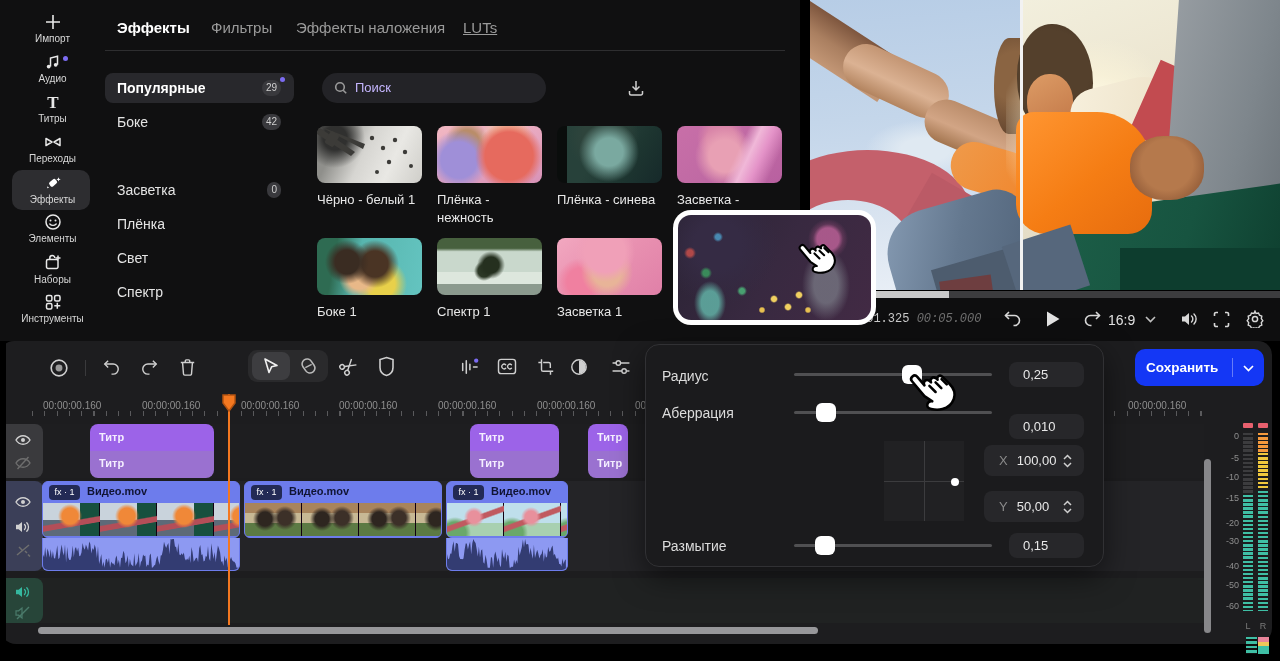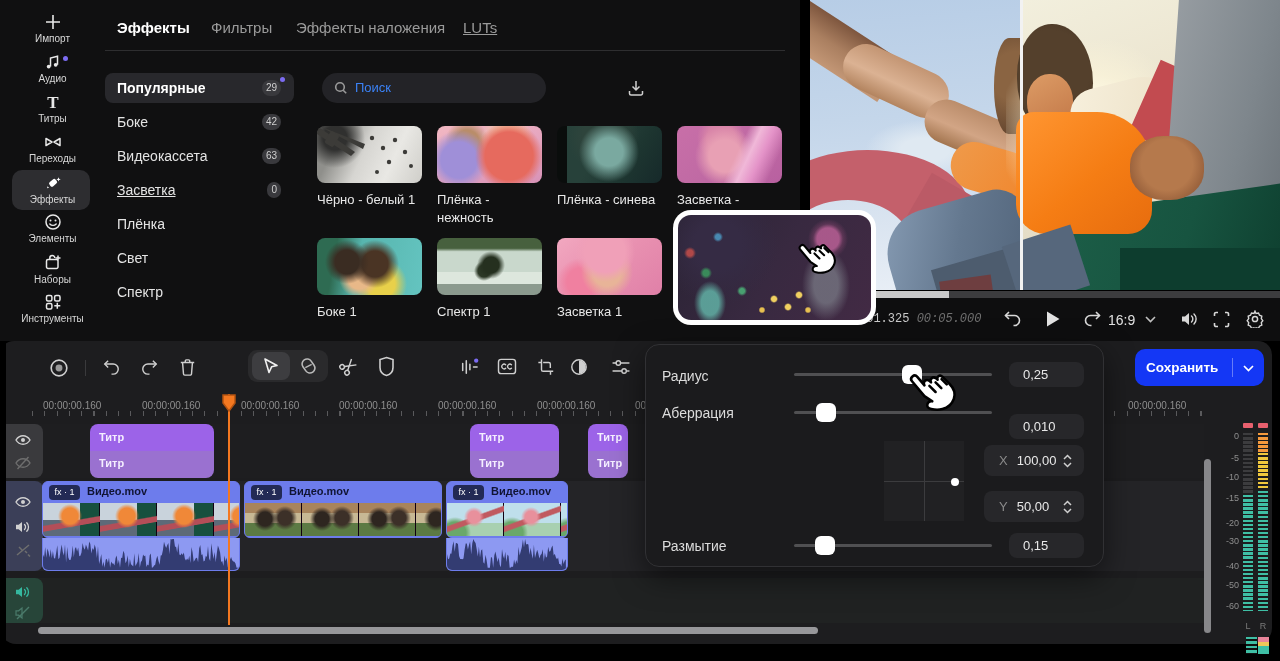--- a/index.html
+++ b/index.html
@@ -21,21 +21,21 @@
 .tab.on { color:#fff; font-weight:bold; }
 #tabline { left:0; top:50px; width:680px; height:1px; background:#2e2e30; }
 .cat { position:absolute; left:0px; width:189px; height:30px; border-radius:8px; color:#e4e4e4; font-size:14px; line-height:30px; padding-left:12px; }
 .cat.on { background:#28282c; font-weight:bold; color:#fff; }
 .badge { position:absolute; right:13px; top:7px; min-width:13px; height:16px; background:#39393d; border-radius:8px; color:#cfcfcf; font-size:10px; line-height:16px; text-align:center; padding:0 4px; font-weight:normal; }
 .pdot { position:absolute; width:5px; height:5px; border-radius:50%; background:#7c6cf2; }
 .thumb { position:absolute; width:105px; height:57px; border-radius:8px; overflow:hidden; }
 .tlabel { position:absolute; color:#e8e8e8; font-size:13px; line-height:18px; }
 
 
-#search { left:217px; top:73px; width:224px; height:30px; background:#232327; border-radius:15px; color:#3b82f6; font-size:13px; line-height:30px; padding-left:33px; }
+#search { left:217px; top:73px; width:224px; height:30px; background:#232327; border-radius:15px; color:#c4b5fd; font-size:13px; line-height:30px; padding-left:33px; }
 #dropdown { left:552px; top:73px; width:125px; height:30px; background:#232327; border-radius:15px; color:#e2e2e2; font-size:13px; line-height:30px; padding-left:16px; }
 
 
 #preview { left:800px; top:0; width:480px; height:290px; background:#000; overflow:hidden; }
 #vclip { position:absolute; left:10px; top:0; width:470px; height:290px; overflow:hidden; }
 
 
 #scrub { left:810px; top:291px; width:470px; height:7px; background:#3c3c3e; }
 #scrubfill { left:810px; top:291px; width:139px; height:7px; background:#c9c9c9; }
 #controls { left:800px; top:298px; width:480px; height:43px; background:#0e0e0f; }
@@ -134,22 +134,21 @@
 </div>
 
 <div class="abs" id="fxpanel">
   <div class="tab on" style="left:12px;">Эффекты</div>
   <div class="tab" style="left:106px;">Фильтры</div>
   <div class="tab" style="left:191px;">Эффекты наложения</div>
   <div class="tab" style="left:358px;text-decoration:underline;">LUTs</div>
   <div class="abs" id="tabline"></div>
   <div class="cat on" style="top:73px;">Популярные<span class="badge">29</span><span class="pdot" style="right:9px; top:4px;"></span></div>
   <div class="cat" style="top:107px;">Боке<span class="badge">42</span></div>
-  <div class="cat" style="top:141px;">Видеокассета<span class="badge">63</span></div>
-  <div class="cat" style="top:175px;text-decoration:underline;">Засветка<span class="badge">0</span></div>
+  <div class="cat" style="top:175px;">Засветка<span class="badge">0</span></div>
   <div class="cat" style="top:209px;">Плёнка</div>
   <div class="cat" style="top:243px;">Свет</div>
   <div class="cat" style="top:277px;">Спектр</div>
 
   <div class="abs" id="search">Поиск
     <svg width="14" height="14" viewBox="0 0 14 14" style="position:absolute; left:12px; top:8px;">
           <circle cx="6" cy="6" r="4.3" fill="none" stroke="#9a9a9a" stroke-width="1.6"></circle>
           <path d="M9.2 9.2l3 3" stroke="#9a9a9a" stroke-width="1.6"></path>
         </svg>
   </div>

